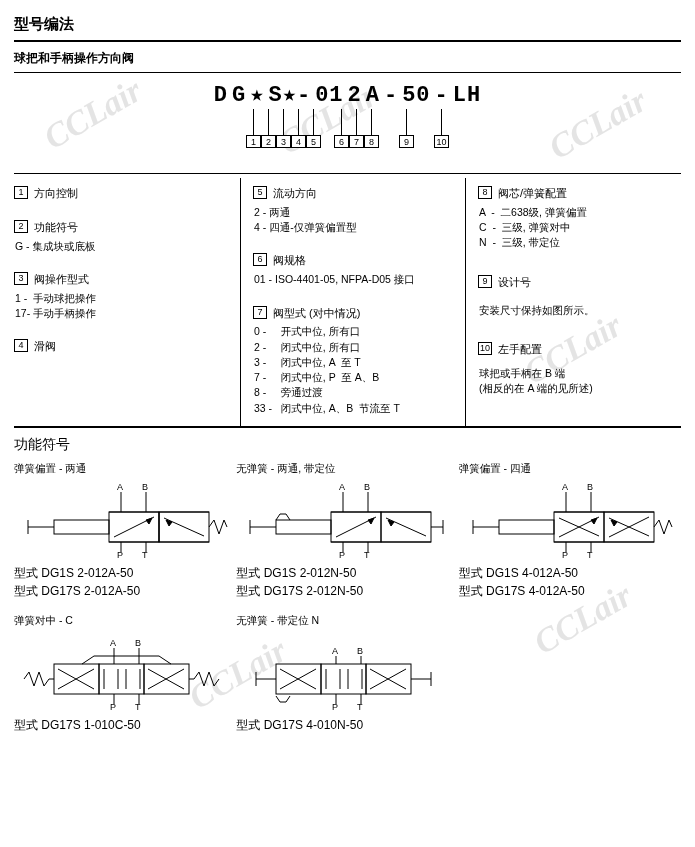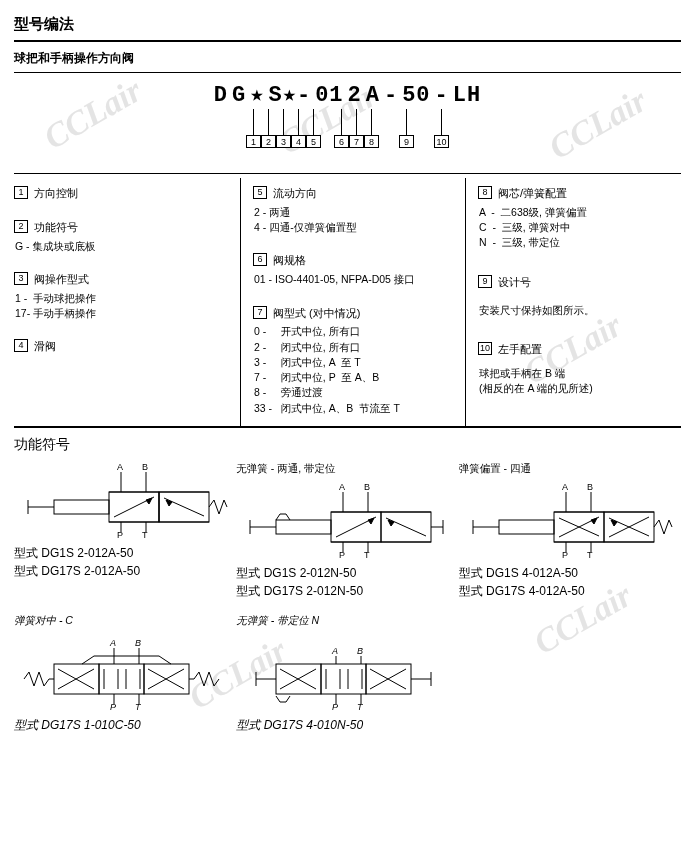--- a/index.html
+++ b/index.html
@@ -126,21 +126,21 @@
     padding: 8px 0 2px 0;
   }
   .fs-grid {
     display: flex;
     margin-top: 6px;
   }
   .fs-cell { width: 231px; padding-right: 6px; }
   .fs-cap { font-size: 10.5px; margin-bottom: 6px; }
   .fs-lines { font-size: 12px; line-height: 1.5; margin-top: 4px; }
   .sym { height: 78px; position: relative; }
-  .fs-grid2 { display: flex; margin-top: 14px; font-style: italic; }
+  .fs-grid2 { display: flex; margin-top: 14px; }
 </style>
 </head>
 <body>
 
 <div class="wm wm1">CCLair</div>
 <div class="wm wm2">CCLair</div>
 <div class="wm wm3">CCLair</div>
 <div class="wm wm4">CCLair</div>
 <div class="wm wm5">CCLair</div>
 <div class="wm wm6">CCLair</div>
@@ -320,20 +320,21 @@
     </div>
   </div>
 
   <div class="rule-thick"></div>
 
   <div class="fs-title">功能符号</div>
 
   <div class="fs-grid">
 
     <div class="fs-cell">
+      <div class="fs-cap">弹簧偏置 - 两通</div>
       <div class="sym">
         <svg width="215" height="78" viewBox="0 0 215 78">
           <g stroke="#000" fill="none" stroke-width="1">
             <line x1="107" y1="10" x2="107" y2="30"></line>
             <line x1="132" y1="10" x2="132" y2="30"></line>
             <rect x="95" y="30" width="50" height="30"></rect>
             <rect x="145" y="30" width="50" height="30"></rect>
             <line x1="95" y1="60" x2="195" y2="60"></line>
             <line x1="95" y1="30" x2="195" y2="30"></line>
             <line x1="145" y1="30" x2="145" y2="60"></line>

